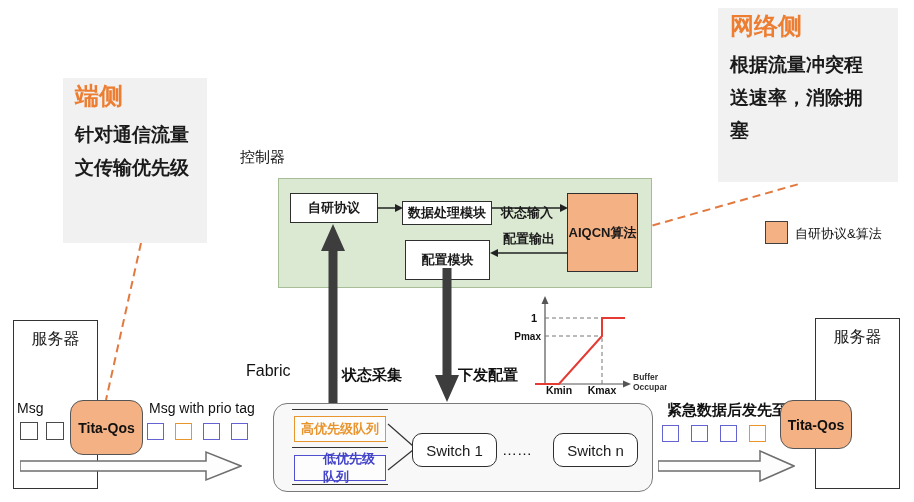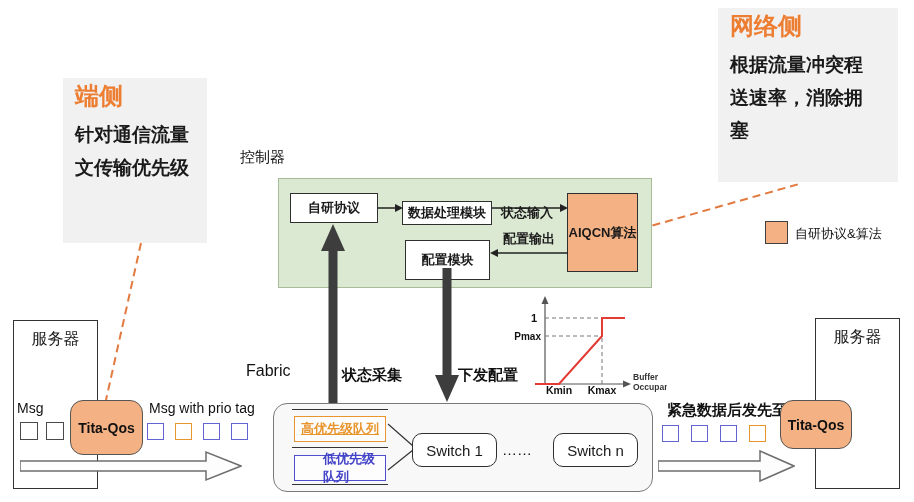--- a/index.html
+++ b/index.html
@@ -98,21 +98,21 @@
     <polygon points="7.5,0 16.5,0 16.5,107 24,107 12,134 0,107 7.5,107" fill="#3d3d3d"></polygon>
   </svg>
   <div class="abs flow-label" style="left:342px;top:366px;">状态采集</div>
   <div class="abs flow-label" style="left:458px;top:366px;">下发配置</div>
 
   <div class="abs plain-label" style="left:246px;top:362px;font-size:16px;">Fabric</div>
   <div class="abs fabricbox" style="left:273px;top:403px;width:380px;height:89px;"></div>
   <div class="abs lane" style="left:292px;top:409px;"></div>
   <div class="abs lane" style="left:292px;top:447px;"></div>
   <div class="abs lane" style="left:292px;top:484px;"></div>
-  <div class="abs queue high" style="left:294px;top:416px;width:92px;height:26px;text-decoration:underline;">高优先级队列</div>
+  <div class="abs queue high" style="left:294px;top:416px;width:92px;height:26px;">高优先级队列</div>
   <div class="abs queue low" style="left:294px;top:455px;width:92px;height:26px;padding-left:28px;">低优先级队列</div>
   <svg class="abs" style="left:386px;top:420px;" width="28" height="52">
     <line x1="2" y1="4" x2="27" y2="26" stroke="#333" stroke-width="1.2"></line>
     <line x1="2" y1="50" x2="27" y2="30" stroke="#333" stroke-width="1.2"></line>
   </svg>
   <div class="abs switch" style="left:412px;top:433px;width:85px;height:34px;">Switch 1</div>
   <div class="abs plain-label" style="left:502px;top:441px;">……</div>
   <div class="abs switch" style="left:553px;top:433px;width:85px;height:34px;">Switch n</div>
 
   <svg class="abs" style="left:507px;top:296px;" width="160" height="100" viewBox="0 0 160 100">

